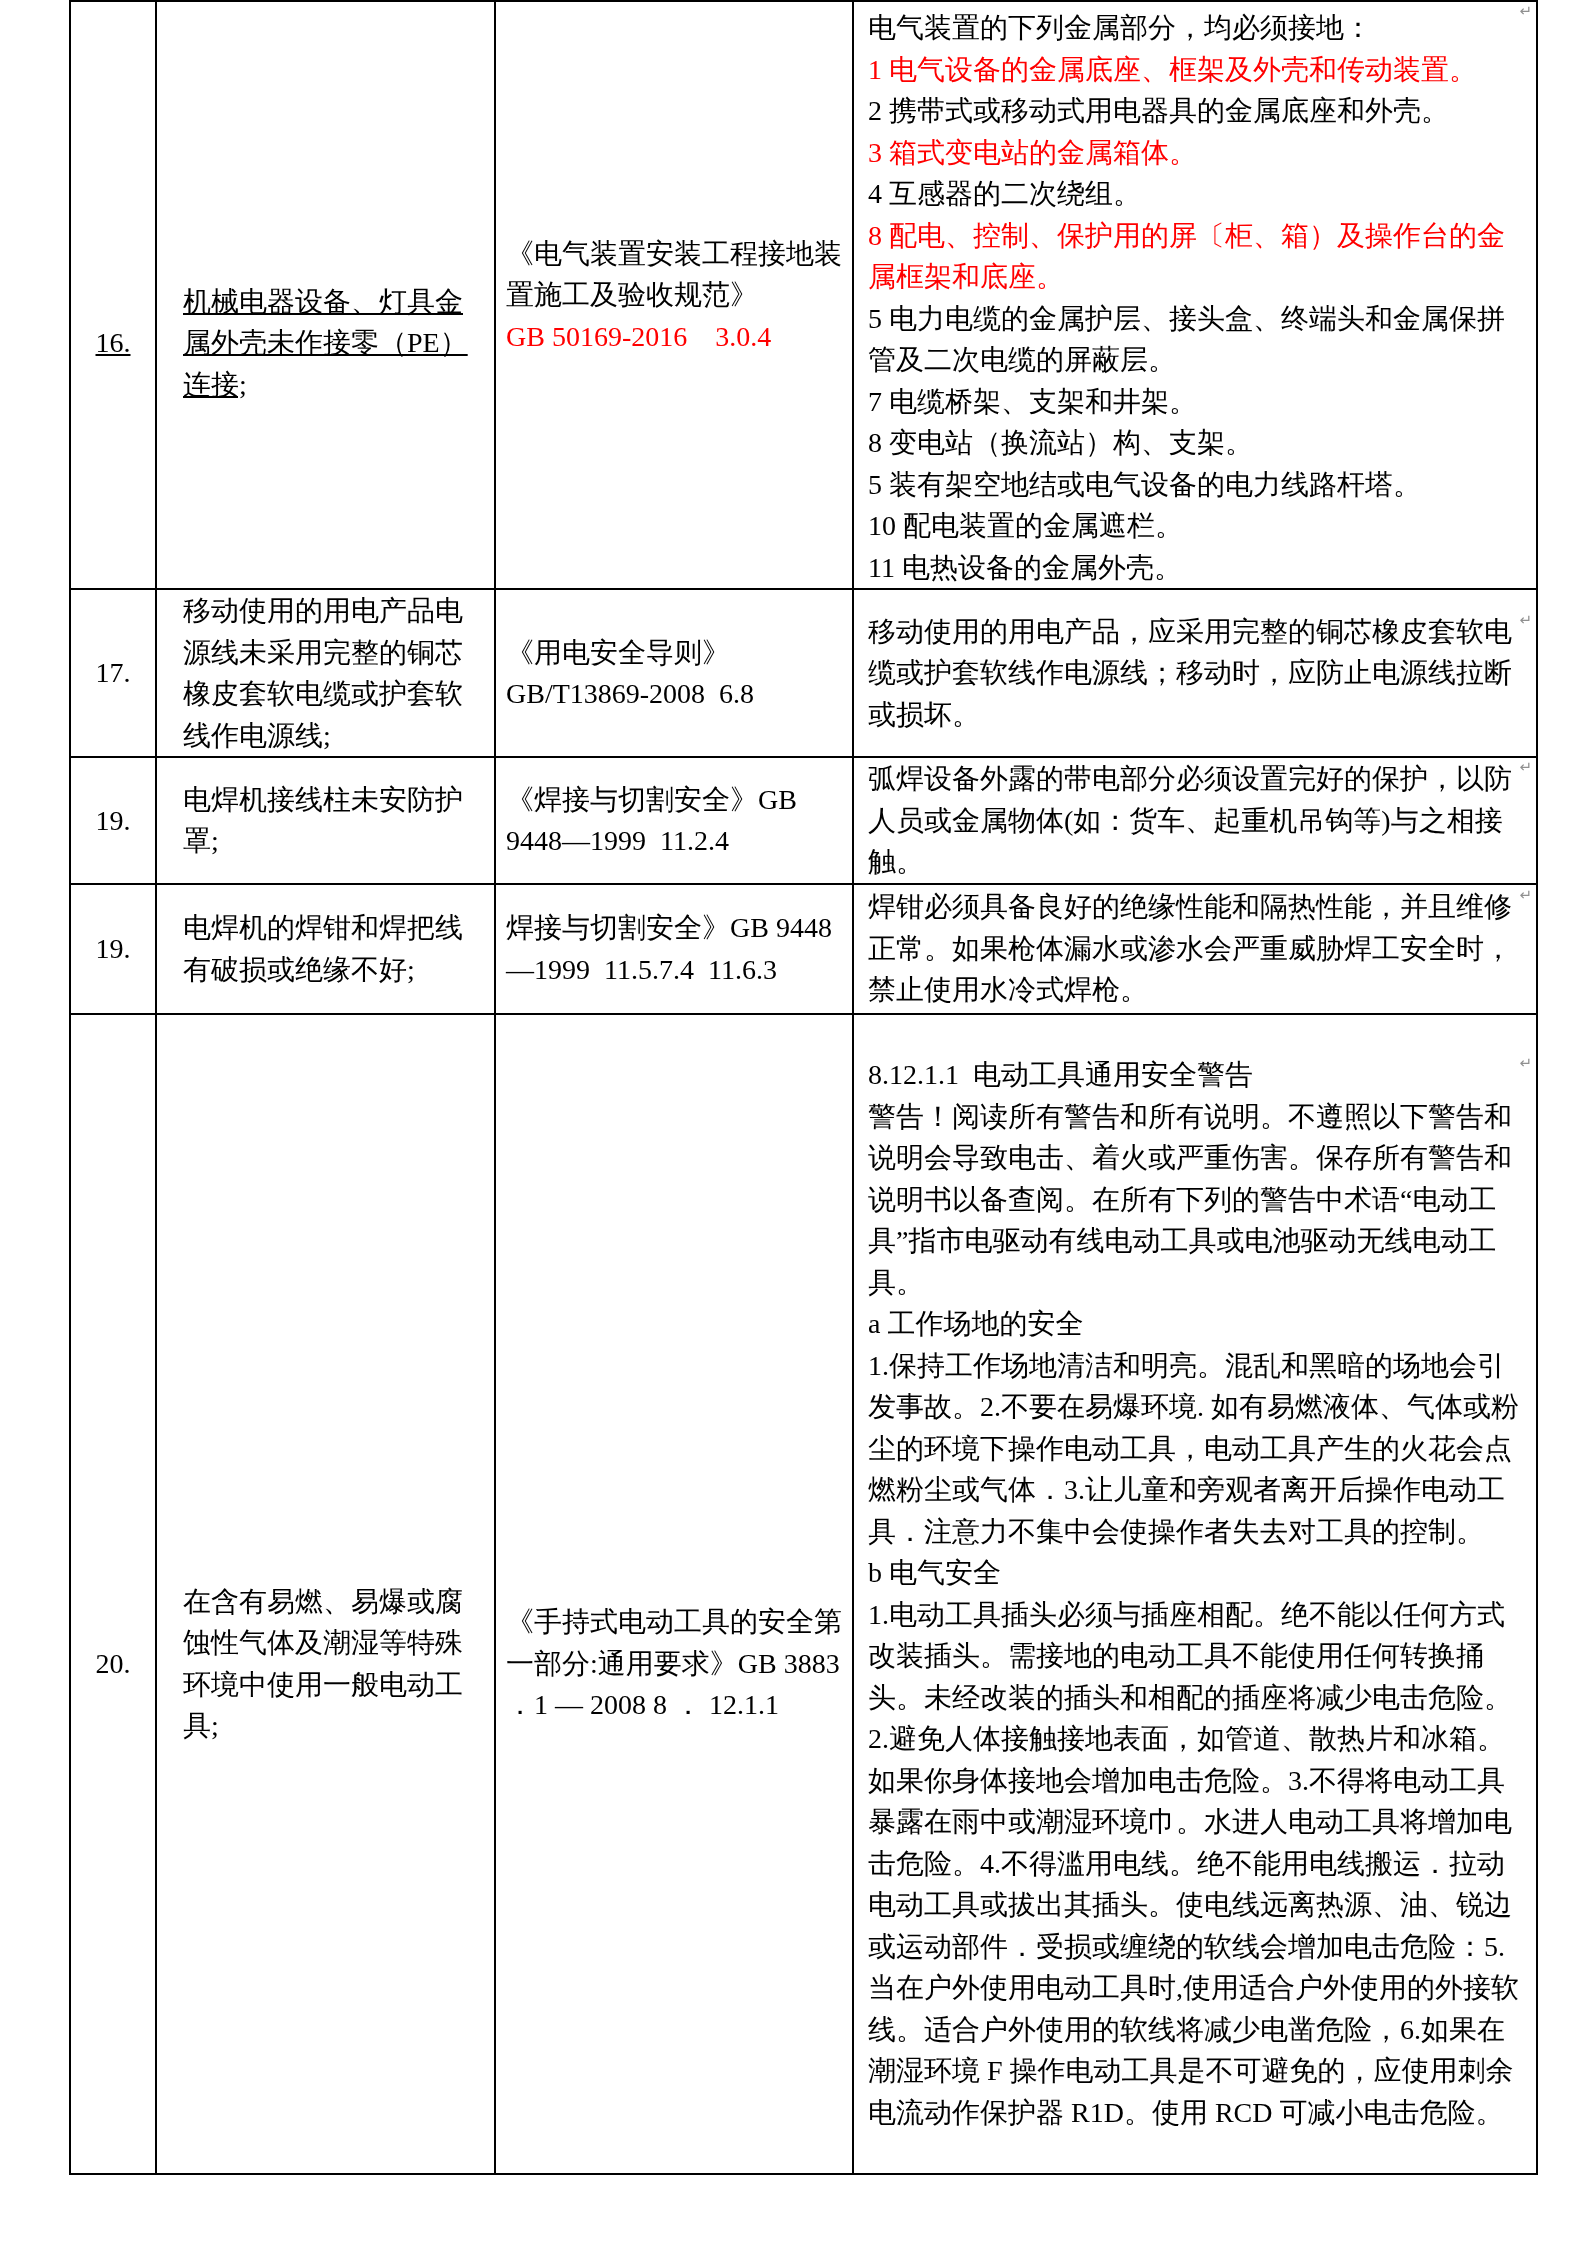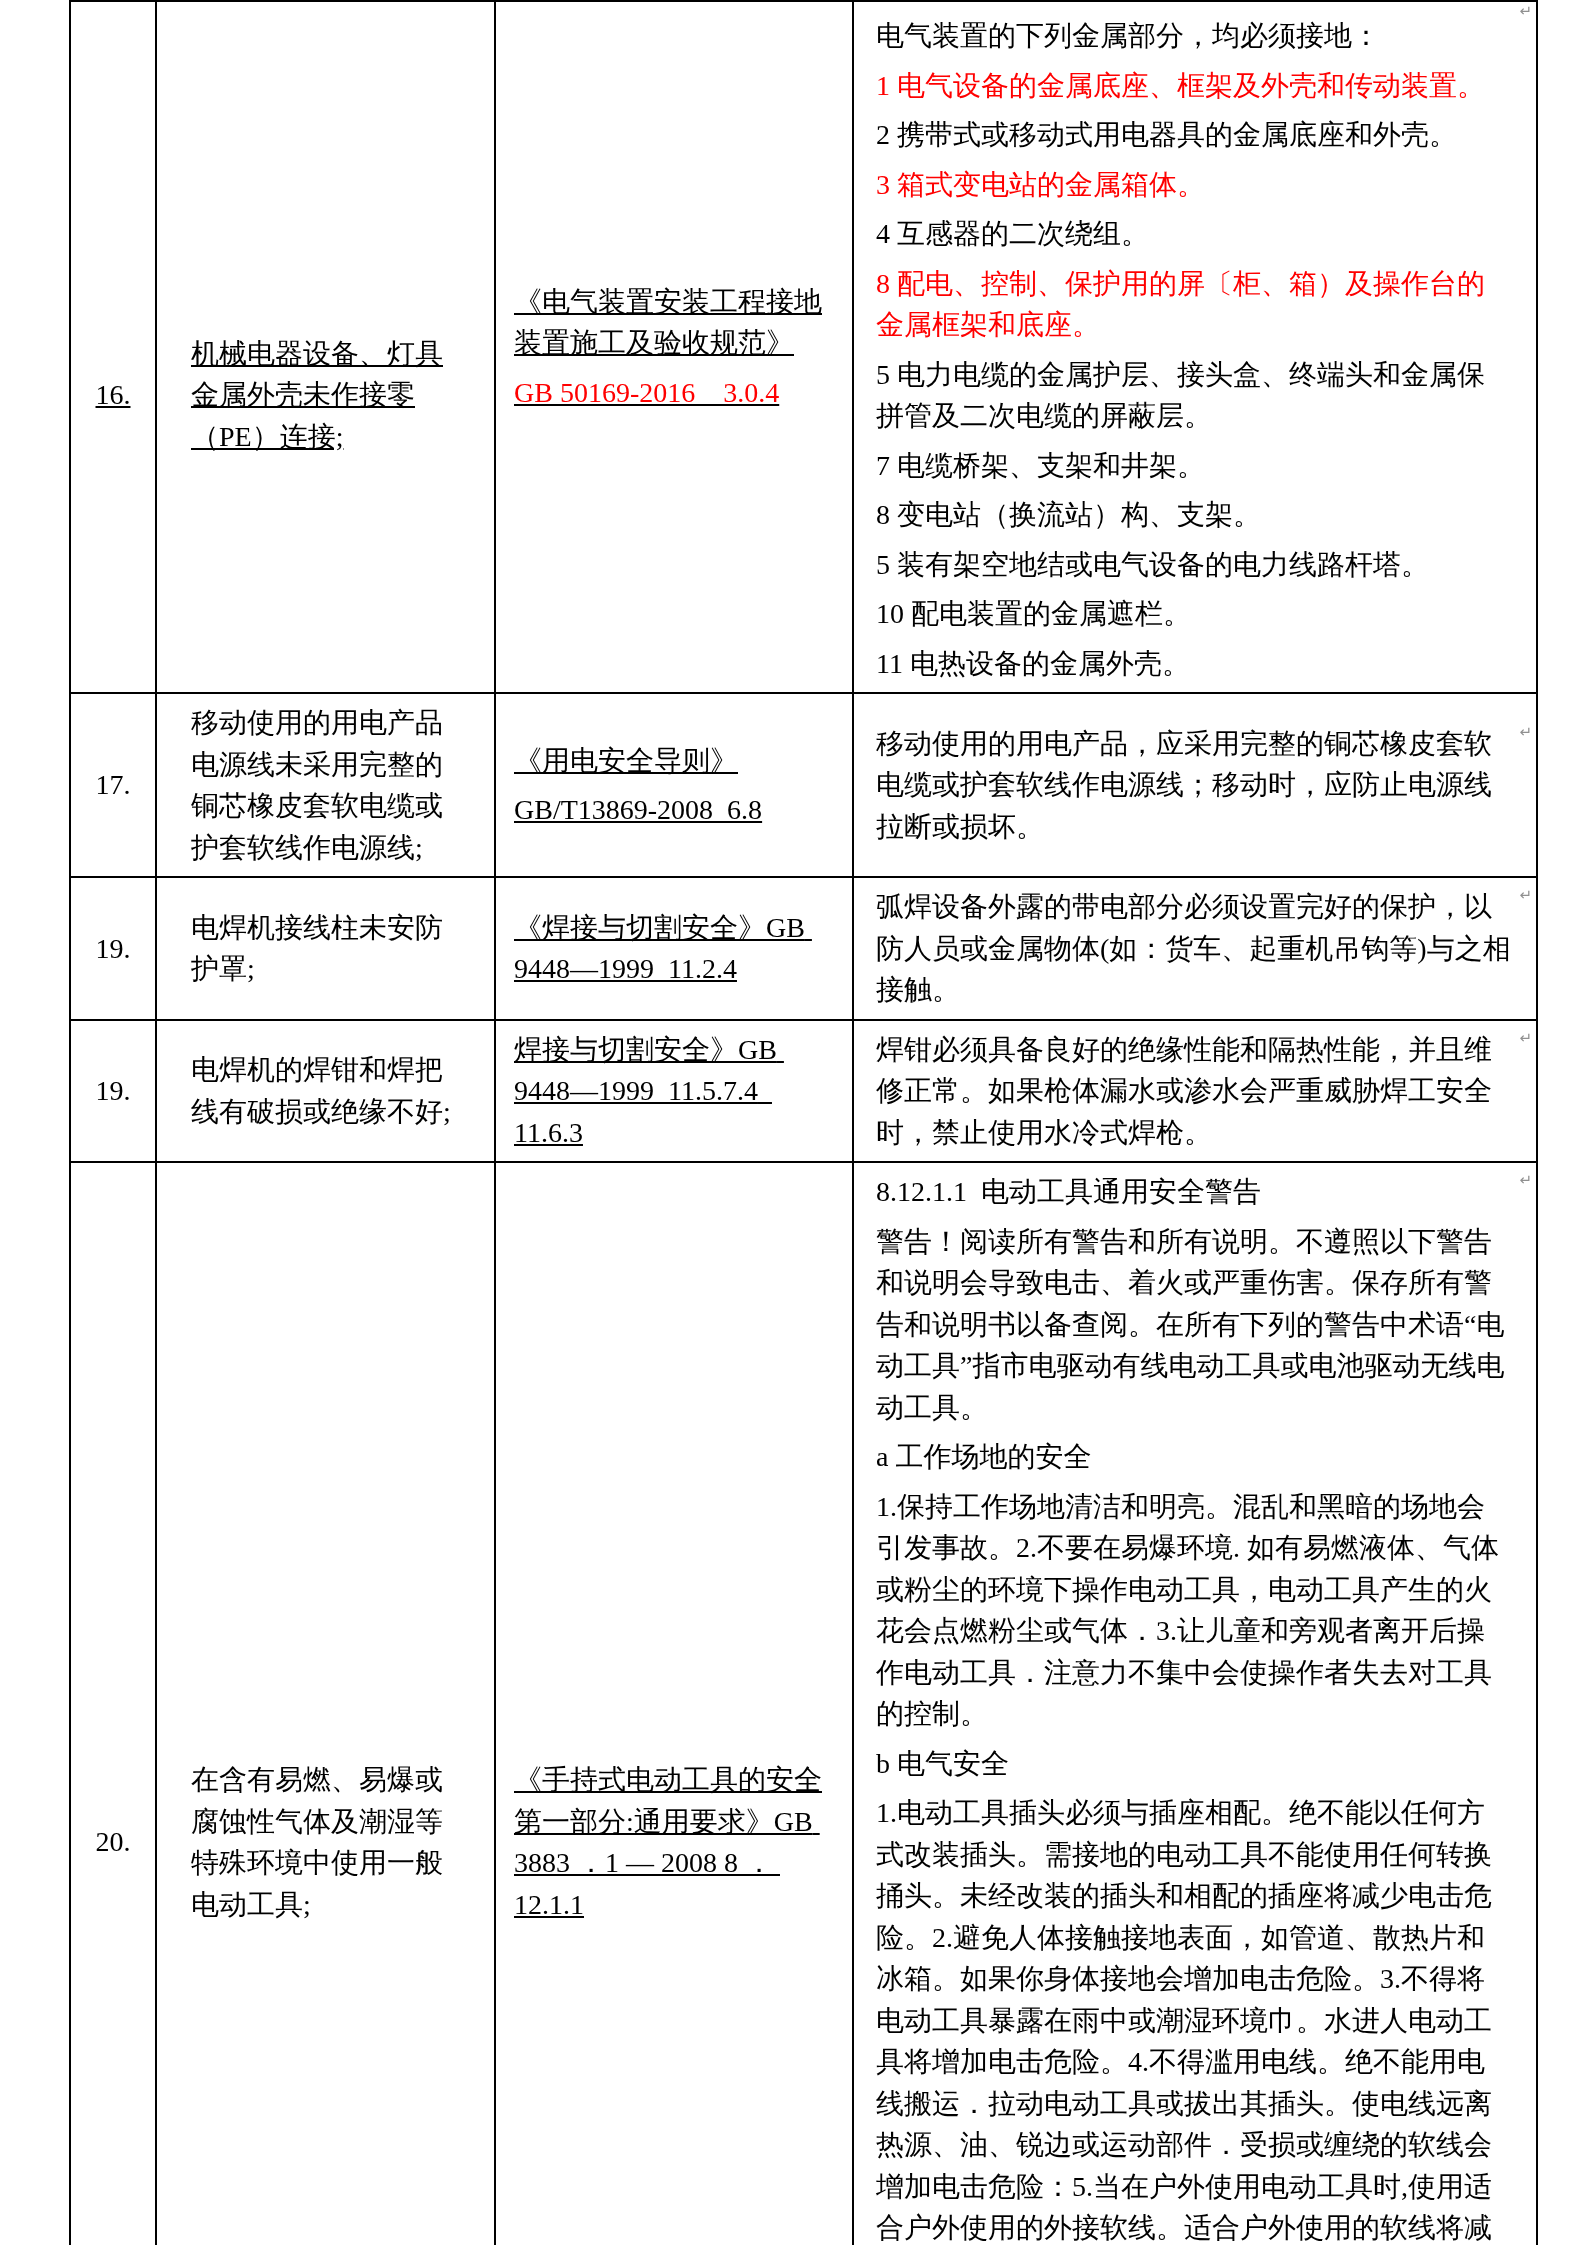--- a/index.html
+++ b/index.html
@@ -16,23 +16,23 @@
     padding:0;vertical-align:middle;
     font-size:28px;line-height:41.5px;
     overflow:hidden;
   }
   col.c1{width:86px}
   col.c2{width:339px}
   col.c3{width:358px}
   col.c4{width:684px}
   td.c1{text-align:center;border-radius:25px;}
   td.c2{padding:0 16px 0 26px;}
-  td.c3{padding:0 6px 0 10px;text-decoration:underline;}
+  td.c3{padding:0 6px 0 10px;}
   td.c4{padding:0 16px 0 14px;}
-  .para{margin:8px;white-space:pre-wrap;}
+  .para{margin:0;white-space:pre-wrap;}
   .red{color:var(--accent-red,#ff0000);}
   .cellwrap{position:relative;}
   .pmark{
     position:absolute;right:-12px;top:2px;
     color:#909090;font-size:15px;line-height:15px;
     font-family:"DejaVu Sans",sans-serif;
   }
   
   tr.r16{height:585px}
   tr.r17{height:167px}

